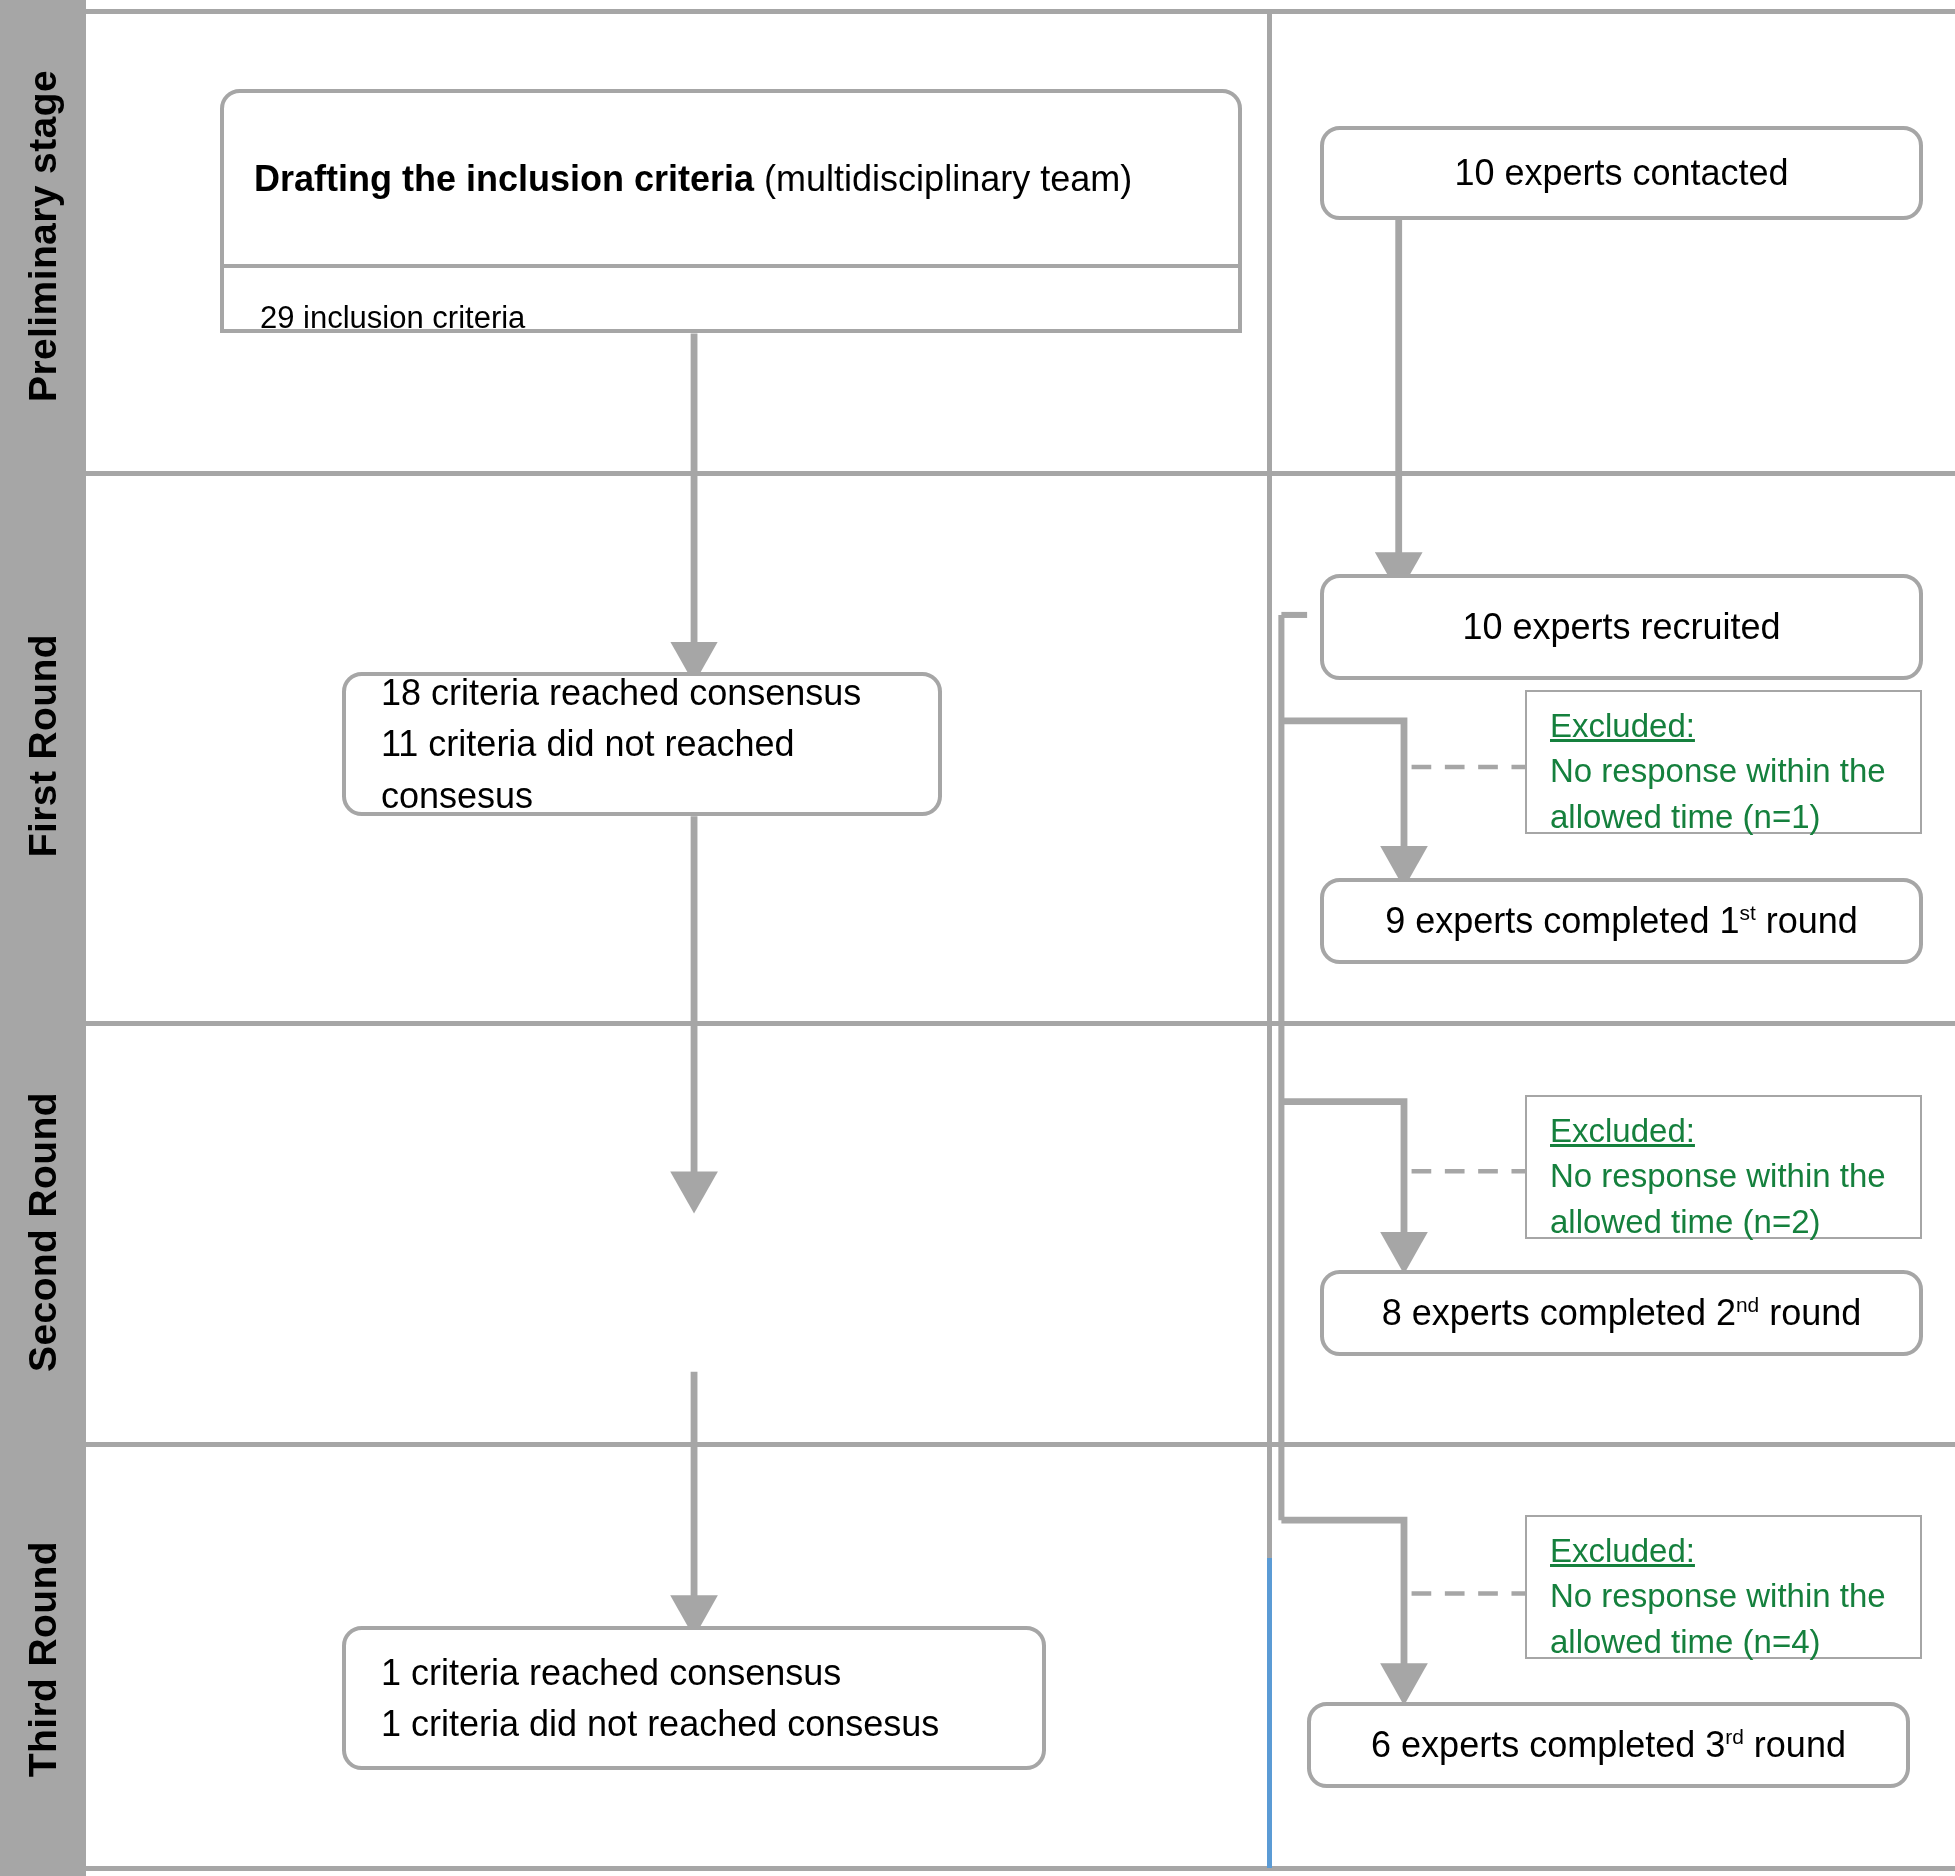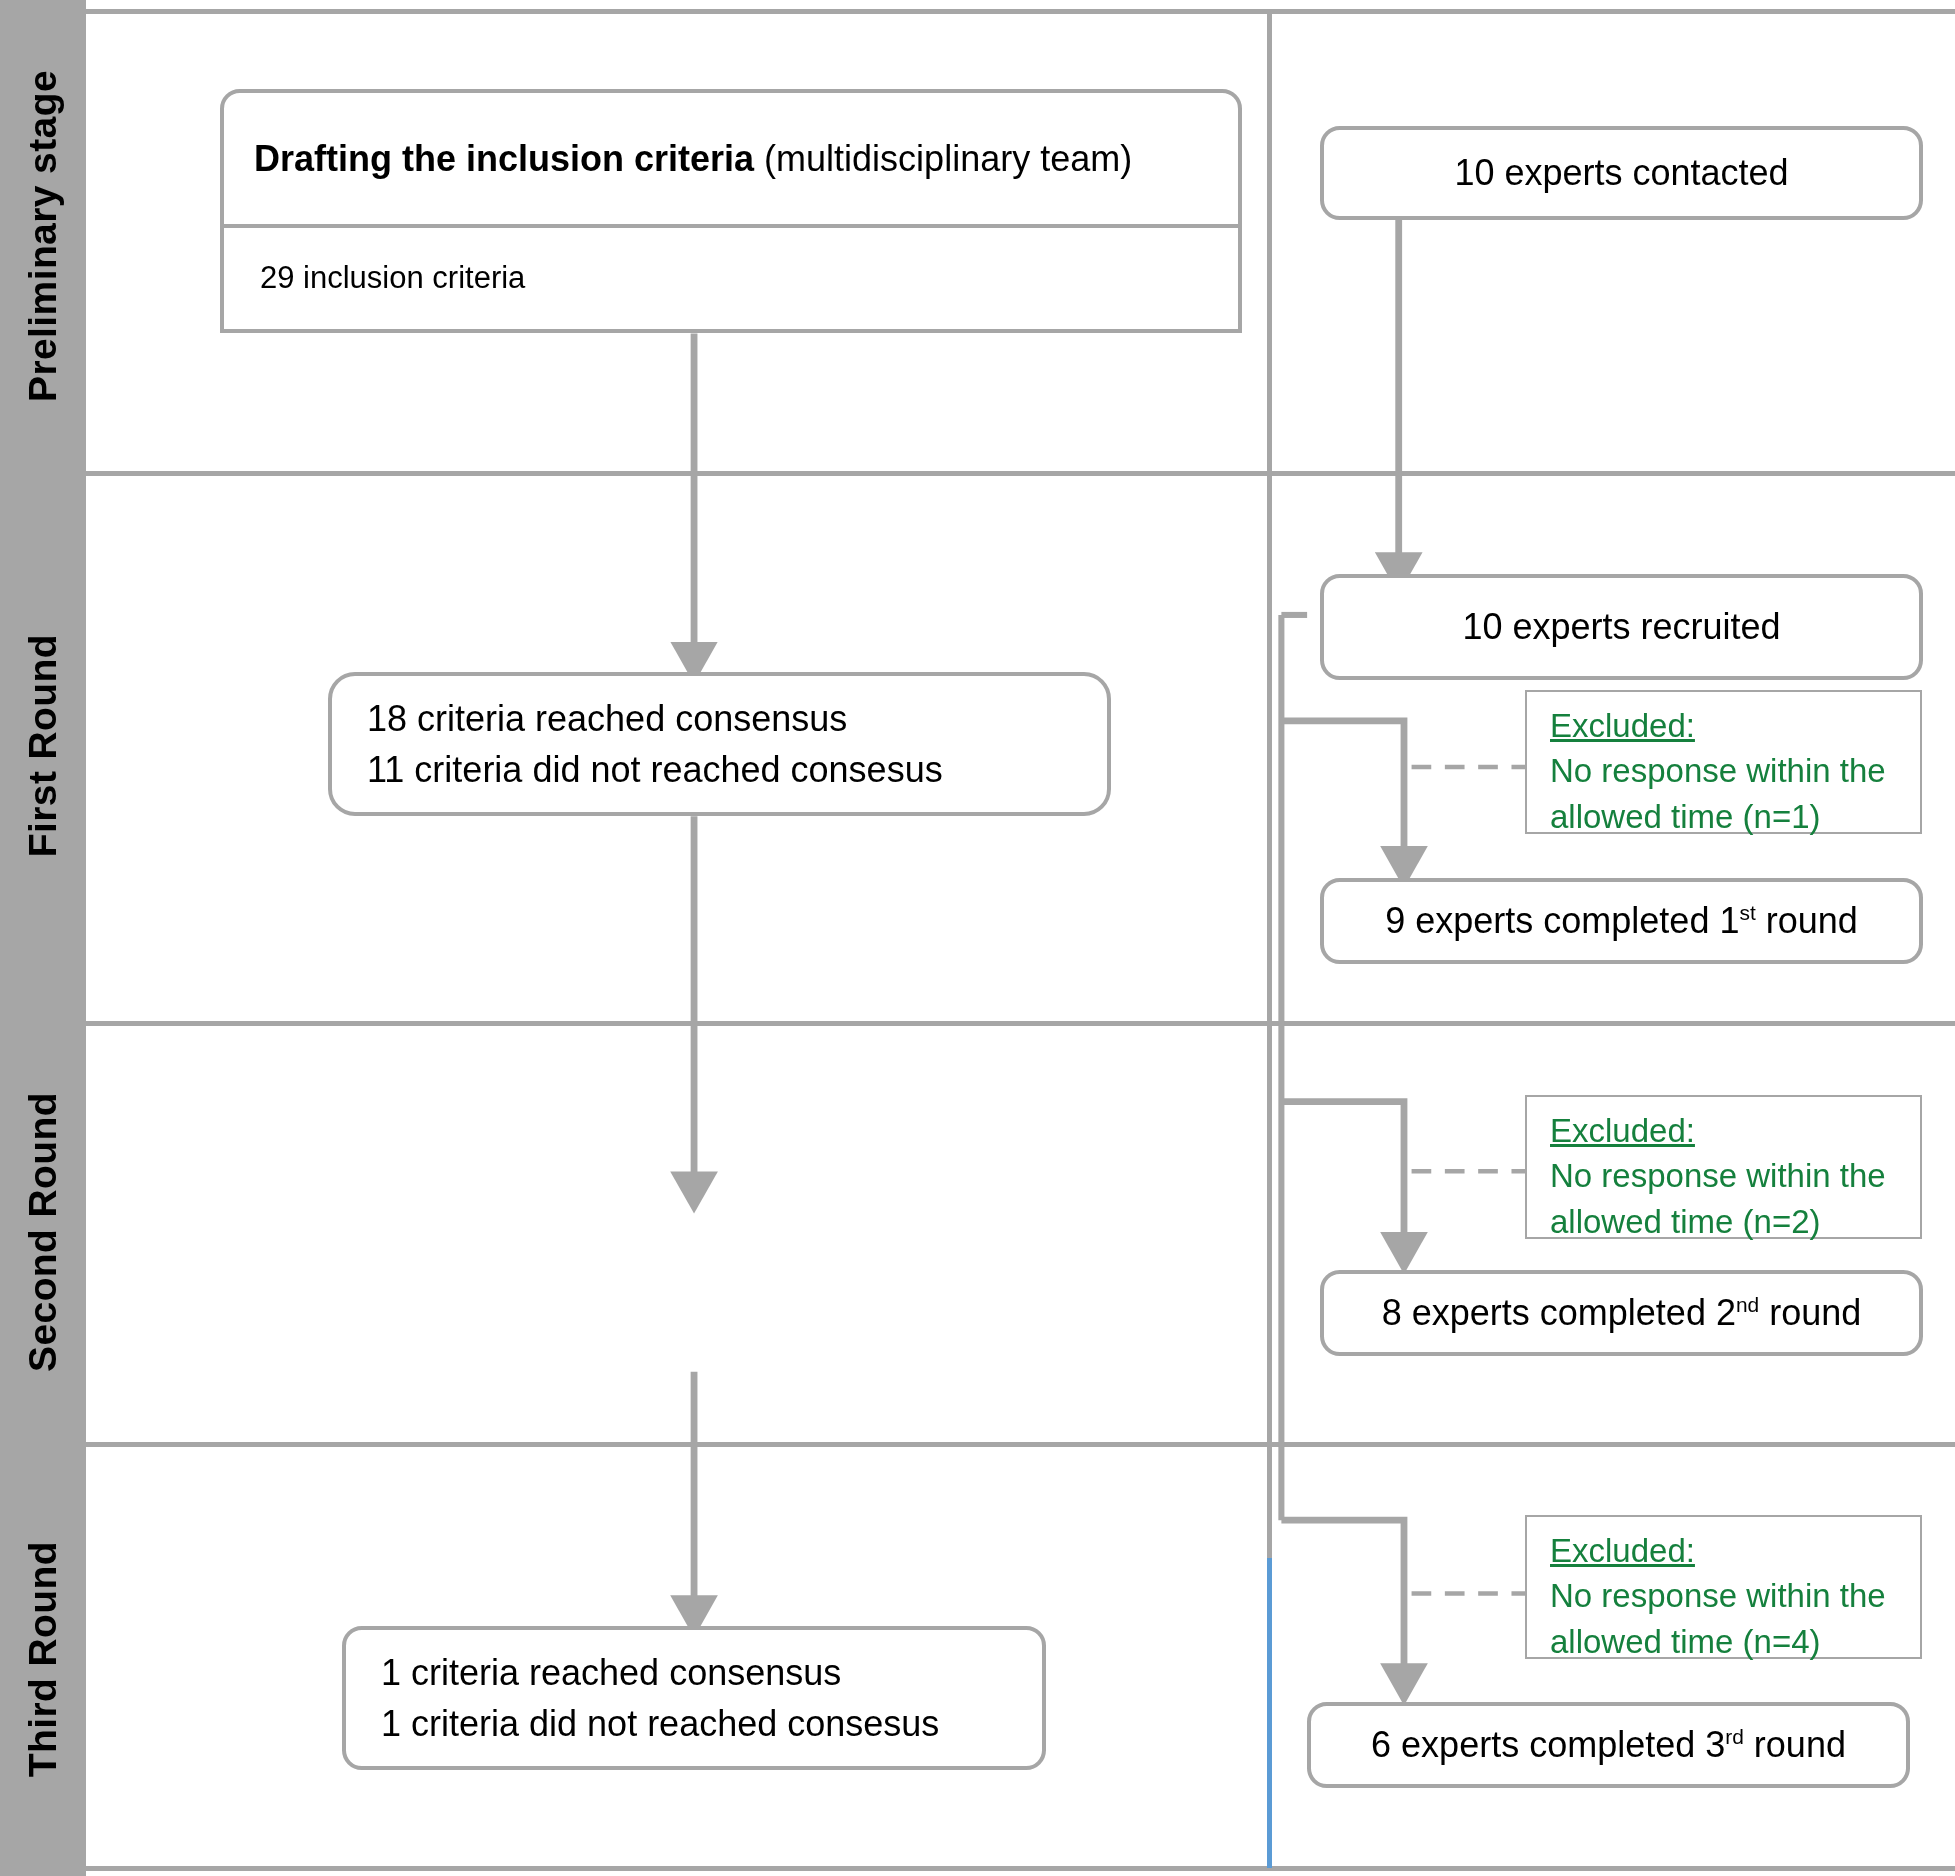--- a/index.html
+++ b/index.html
@@ -176,31 +176,31 @@
     <line x1="1865" y1="1013" x2="2015" y2="1013" stroke="#a6a6a6" stroke-width="6" stroke-dasharray="26 18"></line>
 
     <polyline points="1693,1455 1855,1455 1855,1638" fill="none" stroke="#a6a6a6" stroke-width="9" marker-end="url(#ah)"></polyline>
     <line x1="1865" y1="1547" x2="2015" y2="1547" stroke="#a6a6a6" stroke-width="6" stroke-dasharray="26 18"></line>
 
     <polyline points="1693,2008 1855,2008 1855,2208" fill="none" stroke="#a6a6a6" stroke-width="9" marker-end="url(#ah)"></polyline>
     <line x1="1865" y1="2105" x2="2015" y2="2105" stroke="#a6a6a6" stroke-width="6" stroke-dasharray="26 18"></line>
   </svg>
 
   <div class="draft-box" style="left:220px; top:89px; width:1022px; height:244px;">
-    <div class="draft-head" style="height:135px;">
+    <div class="draft-head" style="height:175px;">
       <span>
         <b>Drafting the inclusion criteria</b><span class="reg"> (multidisciplinary team)</span>
       </span>
     </div>
     <div class="draft-body" style="height:100px;">
       <span>29 inclusion criteria</span>
     </div>
   </div>
 
-  <div class="box" style="left:328px; top:672px; width:783px; height:144px;border-radius:27px;">
+  <div class="box" style="left:342px; top:672px; width:600px; height:144px;">
     <div class="box-txt left">18 criteria reached consensus</div>
     <div class="box-txt left">11 criteria did not reached consesus</div>
   </div>
 
 
   <div class="box" style="left:342px; top:1626px; width:704px; height:144px;">
     <div class="box-txt left">1 criteria reached consensus</div>
     <div class="box-txt left">1 criteria did not reached consesus</div>
   </div>
 

